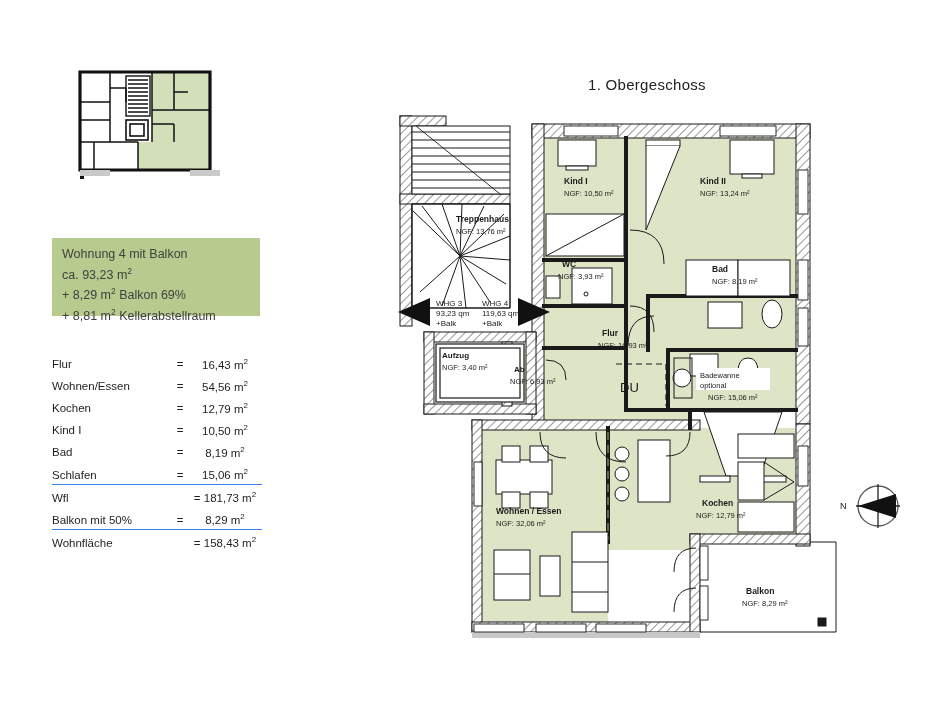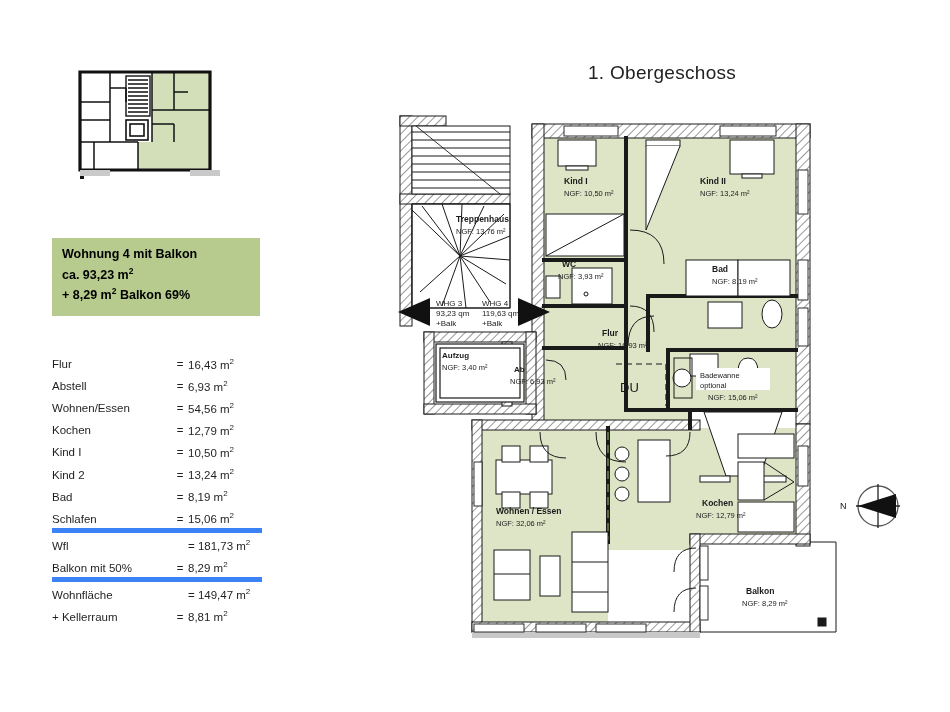--- a/index.html
+++ b/index.html
@@ -10,37 +10,37 @@
   .abs{position:absolute;}
   .nos{user-select:none;}
 
   
   #keyplan{left:64px;top:58px;width:162px;height:125px;}
   #keyplan svg{display:block;}
 
   
   #summary-box{left:52px;top:238px;width:208px;height:78px;
       background:#b6cb8d;padding:8px 10px 10px 10px;box-sizing:border-box;}
-  #summary-box div{font-size:12.5px;line-height:16.5px;color:#000000;white-space:nowrap;font-weight:bold;}
+  #summary-box div{font-size:12.5px;line-height:16.5px;color:#404040;white-space:nowrap;}
   #summary-box .sup{font-size:8.5px;vertical-align:super;}
 
   
   #area-table{left:52px;top:352px;width:210px;}
   #area-table table{border-collapse:collapse;width:100%;}
   #area-table td{font-size:11.5px;line-height:14px;padding:2.6px 0;color:#1f1f1f;
       white-space:nowrap;vertical-align:bottom;}
   #area-table td.lbl{text-align:left;}
   #area-table td.eq{text-align:center;width:16px;}
-  #area-table td.val{text-align:left;width:74px;}
-  #area-table tr.rule-top td{border-top:5px solid #3b82f6;margin-top:21px;}
+  #area-table td.val{text-align:center;width:74px;}
+  #area-table tr.rule-top td{border-top:1px solid #3b82f6;margin-top:21px;}
   #area-table tr.bold td{font-weight:normal;}
   .sup2{font-size:8px;vertical-align:super;}
 
   
-  #plan-title{left:588px;top:62px;font-size:19px;letter-spacing:.3px;color:#222;}
+  #plan-title{left:588px;top:76px;font-size:15px;letter-spacing:.3px;color:#222;}
 
   
   #plan{left:390px;top:110px;width:470px;height:540px;}
   #plan svg{display:block;}
 
   
   #compass{left:838px;top:468px;width:74px;height:76px;}
 </style>
 </head>
 <body>
@@ -88,54 +88,45 @@
     <rect x="126" y="112" width="30" height="6"></rect>
   </g>
   <rect x="16" y="118" width="4" height="3" fill="#111"></rect>
 </svg>
 </div>
 
 <div class="abs nos" id="summary-box">
   <div>Wohnung 4 mit Balkon</div>
   <div><span>ca. 93,23 m</span><span class="sup">2</span></div>
   <div><span>+ 8,29 m</span><span class="sup">2</span><span> Balkon 69%</span></div>
+  <div><span>+ 8,81 m</span><span class="sup">2</span><span> Kellerabstellraum</span></div>
 </div>
 
 <div class="abs nos" id="area-table">
   <table>
     <tbody id="area-rows">
         <tr>
           <td class="lbl">Flur</td>
           <td class="eq">=</td>
           <td class="val"><span>16,43 m</span><span class="sup2">2</span></td>
         </tr>
         <tr>
-          <td class="lbl">Abstell</td>
-          <td class="eq">=</td>
-          <td class="val"><span>6,93 m</span><span class="sup2">2</span></td>
-        </tr>
-        <tr>
           <td class="lbl">Wohnen/Essen</td>
           <td class="eq">=</td>
           <td class="val"><span>54,56 m</span><span class="sup2">2</span></td>
         </tr>
         <tr>
           <td class="lbl">Kochen</td>
           <td class="eq">=</td>
           <td class="val"><span>12,79 m</span><span class="sup2">2</span></td>
         </tr>
         <tr>
           <td class="lbl">Kind I</td>
           <td class="eq">=</td>
           <td class="val"><span>10,50 m</span><span class="sup2">2</span></td>
-        </tr>
-        <tr>
-          <td class="lbl">Kind 2</td>
-          <td class="eq">=</td>
-          <td class="val"><span>13,24 m</span><span class="sup2">2</span></td>
         </tr>
         <tr>
           <td class="lbl">Bad</td>
           <td class="eq">=</td>
           <td class="val"><span>8,19 m</span><span class="sup2">2</span></td>
         </tr>
         <tr>
           <td class="lbl">Schlafen</td>
           <td class="eq">=</td>
           <td class="val"><span>15,06 m</span><span class="sup2">2</span></td>
@@ -146,26 +137,21 @@
           <td class="val"><span>= 181,73 m</span><span class="sup2">2</span></td>
         </tr>
         <tr>
           <td class="lbl">Balkon mit 50%</td>
           <td class="eq">=</td>
           <td class="val"><span>8,29 m</span><span class="sup2">2</span></td>
         </tr>
         <tr class=" rule-top bold">
           <td class="lbl">Wohnfläche</td>
           <td class="eq"></td>
-          <td class="val"><span>= 149,47 m</span><span class="sup2">2</span></td>
-        </tr>
-        <tr>
-          <td class="lbl">+ Kellerraum</td>
-          <td class="eq">=</td>
-          <td class="val"><span>8,81 m</span><span class="sup2">2</span></td>
+          <td class="val"><span>= 158,43 m</span><span class="sup2">2</span></td>
         </tr>
       </tbody>
   </table>
 </div>
 
 <div class="abs nos" id="plan-title">1. Obergeschoss</div>
 
 <div class="abs nos" id="plan">
 <svg width="470" height="540" viewBox="0 0 470 540" xmlns="http://www.w3.org/2000/svg" font-family="Liberation Sans, sans-serif">
   <defs>

